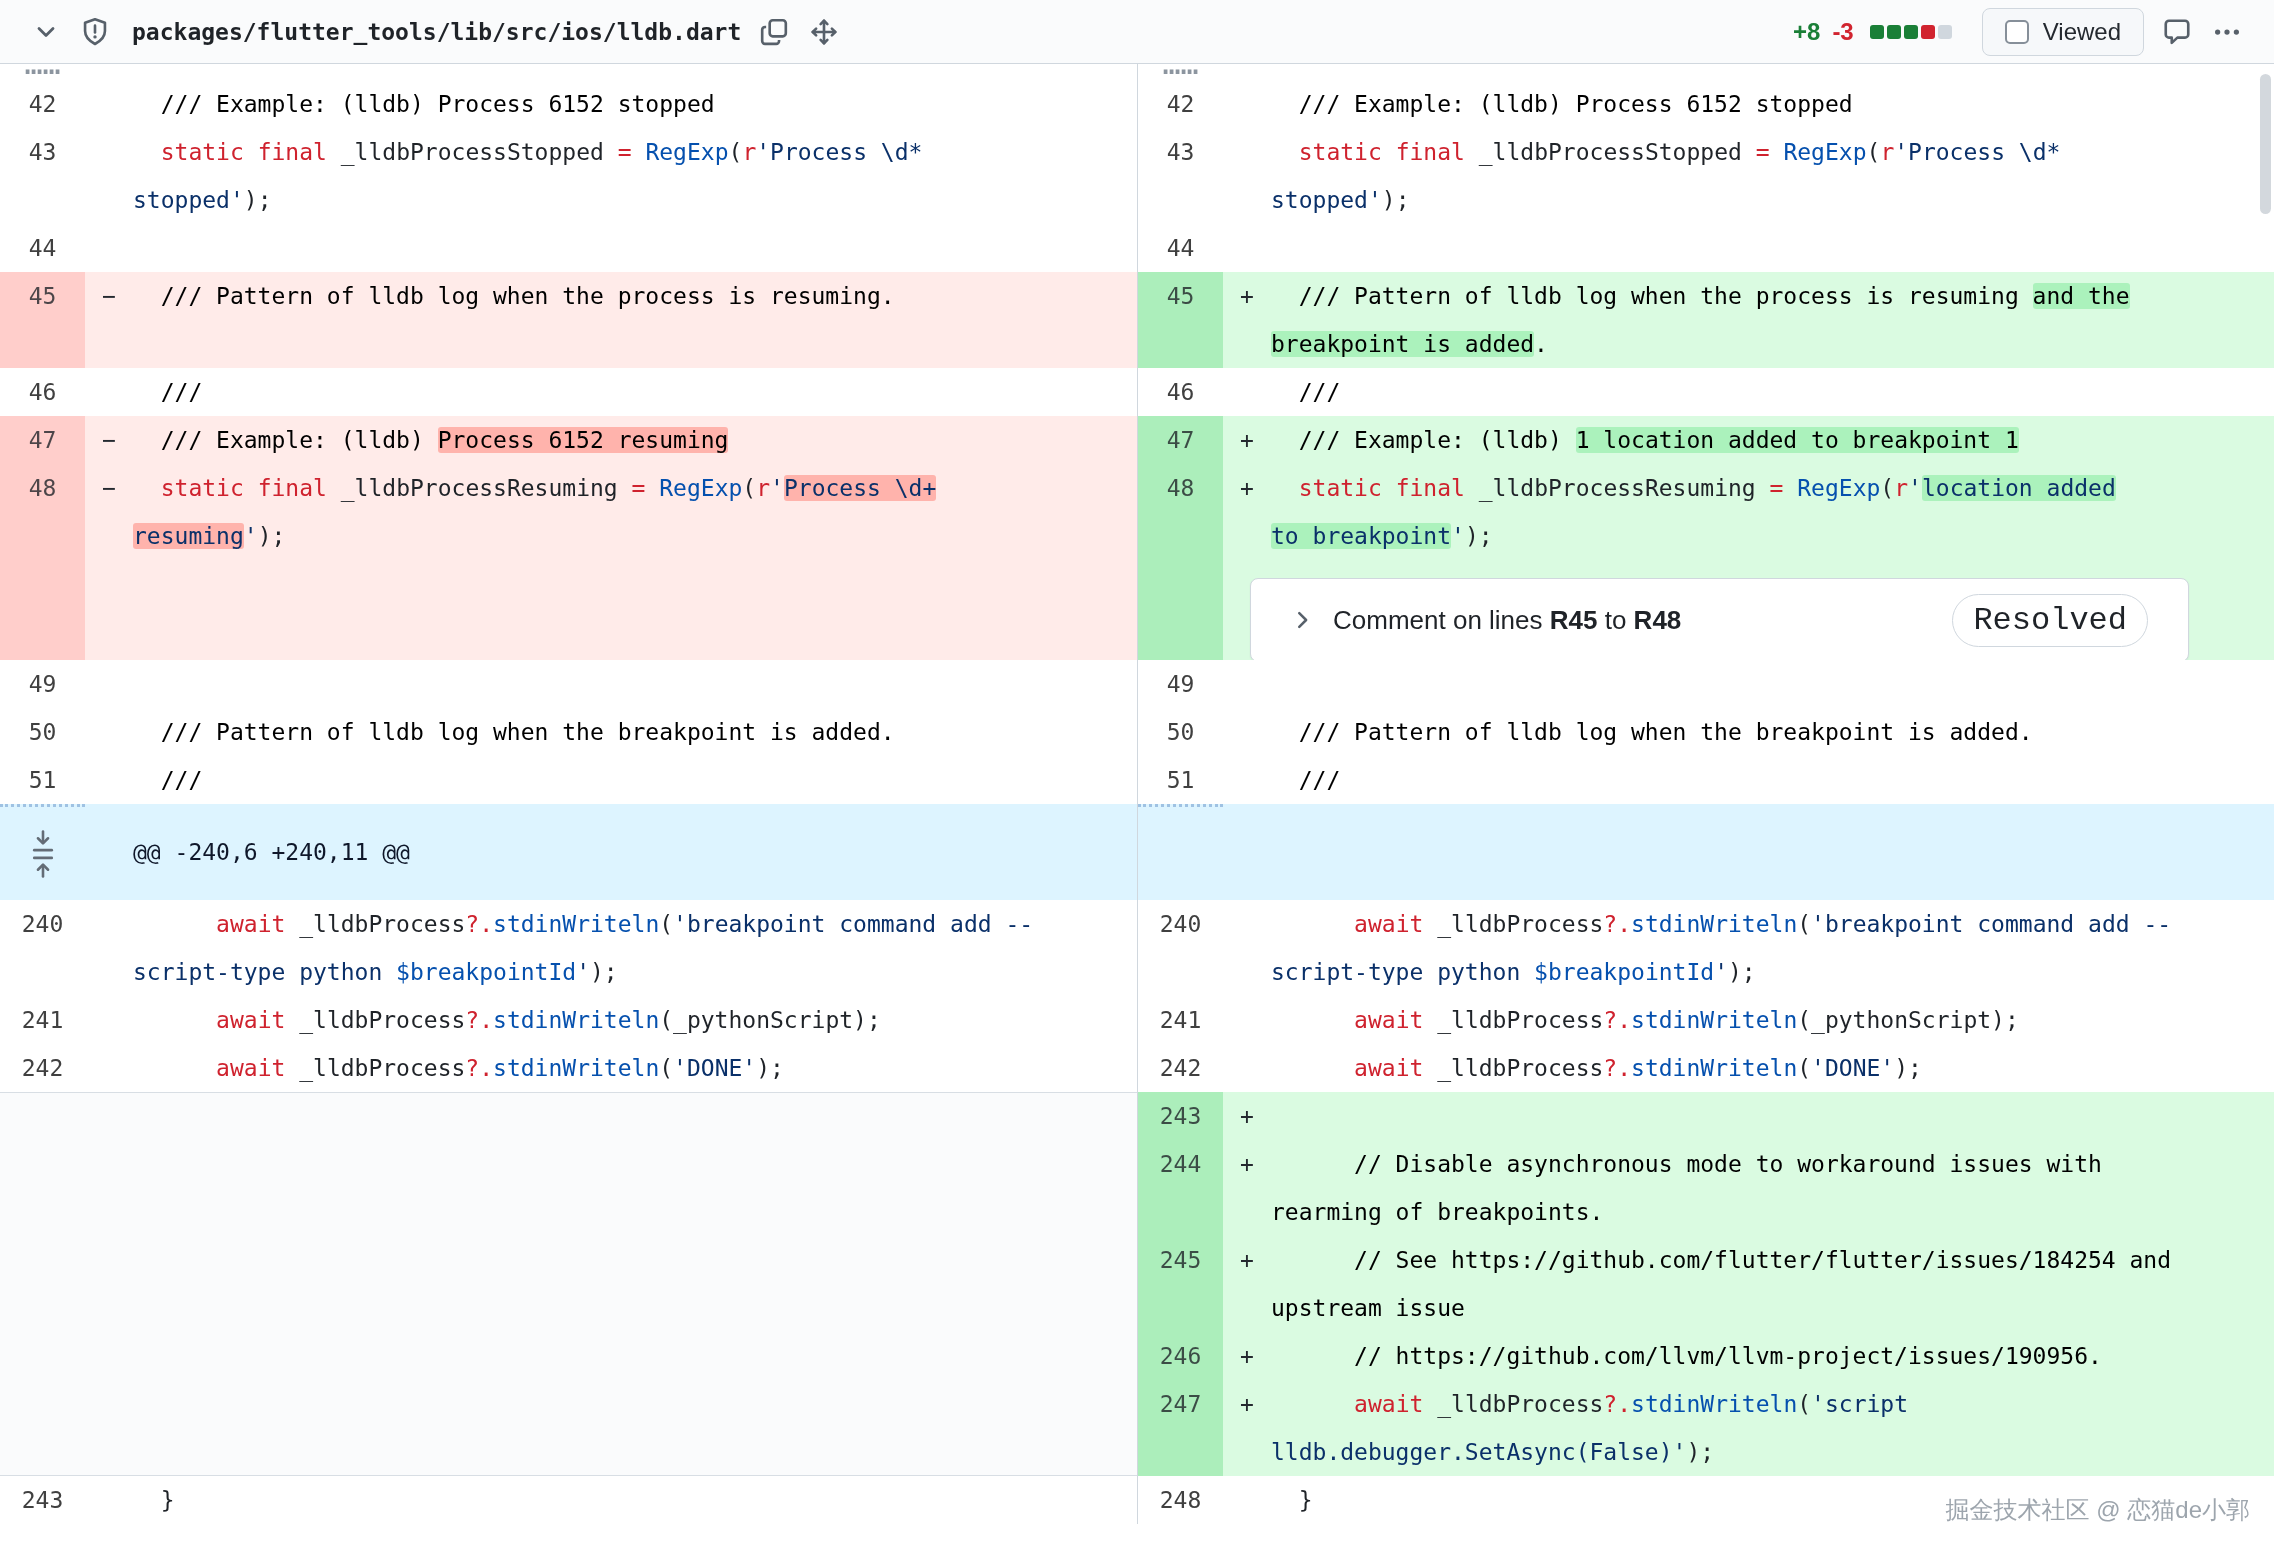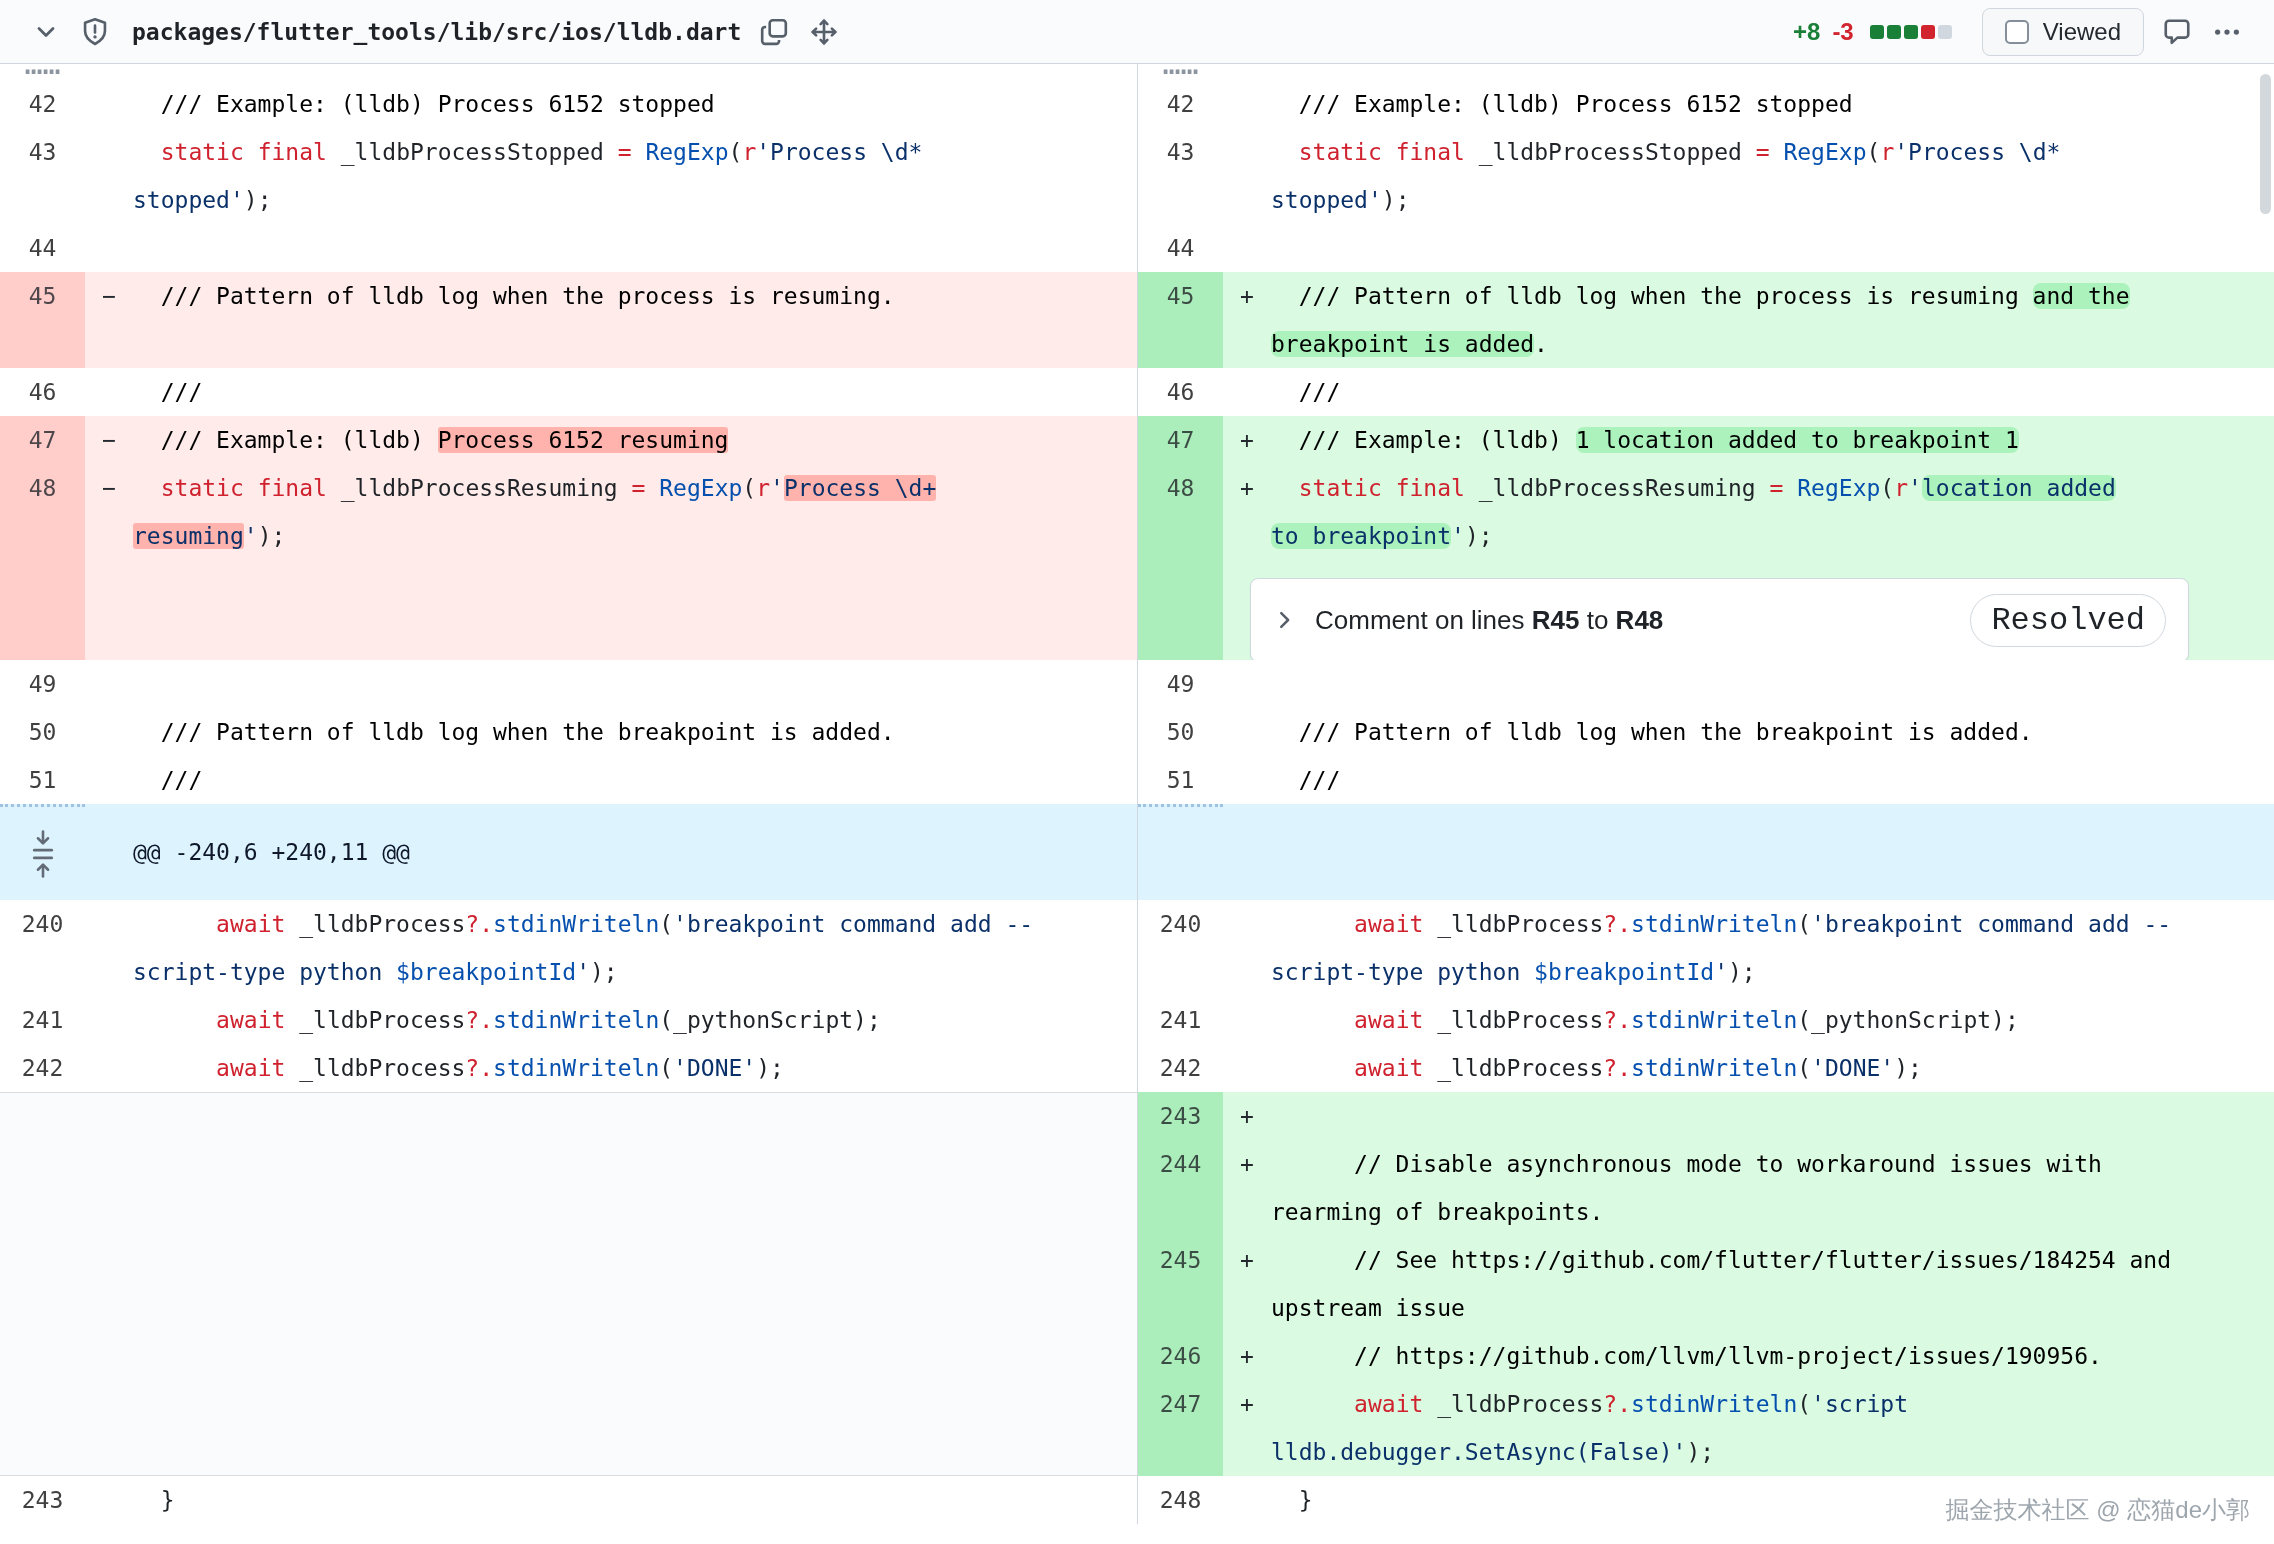--- a/index.html
+++ b/index.html
@@ -49,34 +49,34 @@
   .t-filler-empty{background:#fafbfc;border-top:1px solid #d8dee4;border-bottom:1px solid #d8dee4}
   .t-partial{height:16px;background:#fff;overflow:hidden}
   .t-partial .gut{color:#8c959f;font-size:30px;line-height:14px;cursor:pointer}
   .t-cbox{background:#dafbe1}
   .t-cbox .gut{background:#aceebb}
 
   .expand-btn{background:none;border:none;cursor:pointer;height:22px;display:flex;align-items:center;justify-content:center;padding:0}
 
   
   .hl-del{background:#ffb3ac;border-radius:3px}
-  .hl-add{background:#abf2bc;border-radius:8px}
+  .hl-add{background:#abf2bc;border-radius:3px}
 
   
   .c-pln{color:#1f2328}
   .c-kw{color:#cf222e}
   .c-fn{color:#0550ae}
   .c-str{color:#0a3069}
   .c-var{color:#0550ae}
   .c-cmt{color:#000000}
 
   
   .comment-box{position:absolute;left:112px;right:85px;top:18px;height:84px;background:#fff;
     border:1px solid #d0d7de;border-radius:8px;display:flex;align-items:center;gap:20px;
-    padding:0 22px;box-shadow:0 1px 2px rgba(31,35,40,.06)}
+    padding:0 40px;box-shadow:0 1px 2px rgba(31,35,40,.06)}
   .cb-text{font-size:26px;color:#1f2328}
   .cb-spacer{flex:1}
   .cb-resolved{border:1px solid #d0d7de;background:#fff;border-radius:999px;padding:7px 20px;
     font-size:32px;color:#1f2328;font-family:Liberation Mono, monospace;cursor:pointer}
   .cb-chev{display:flex;align-items:center;cursor:pointer}
 
   .watermark{position:absolute;right:24px;top:1494px;font-size:24px;color:rgba(140,149,159,.85)}
   .scroll-thumb{position:absolute;right:3px;top:74px;width:11px;height:140px;border-radius:6px;background:#d3d8dd}
 </style>
 </head>

